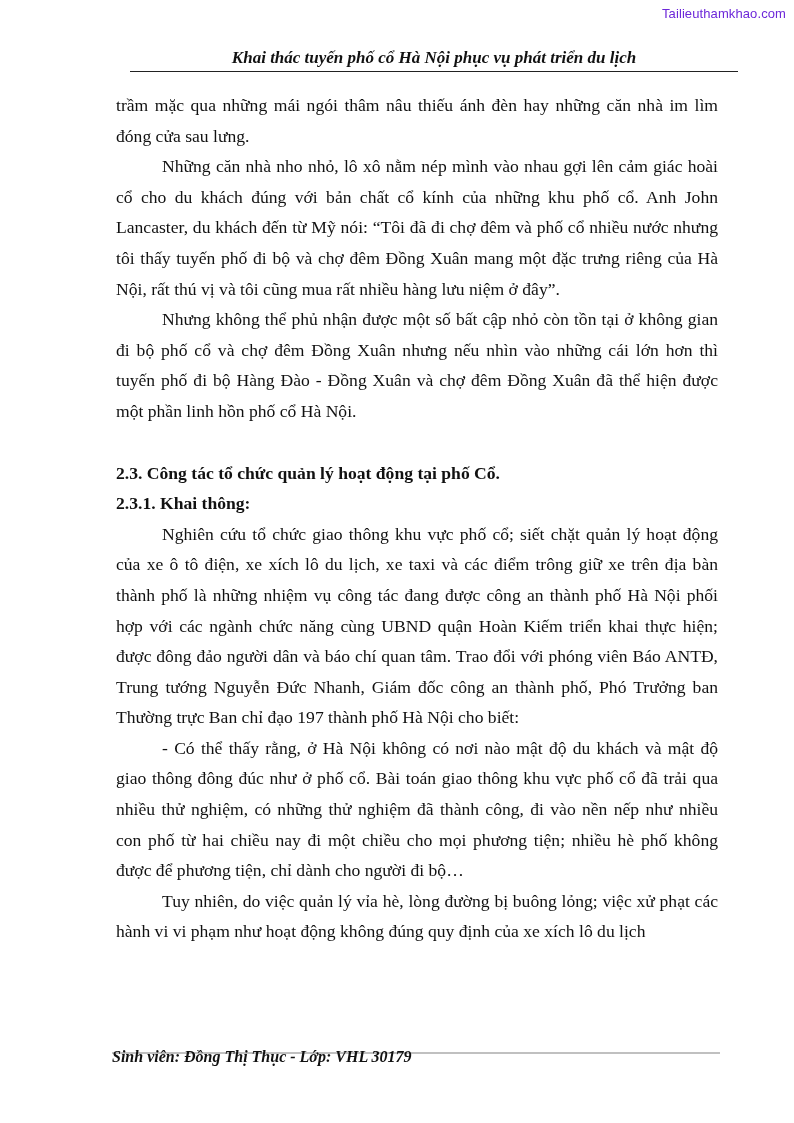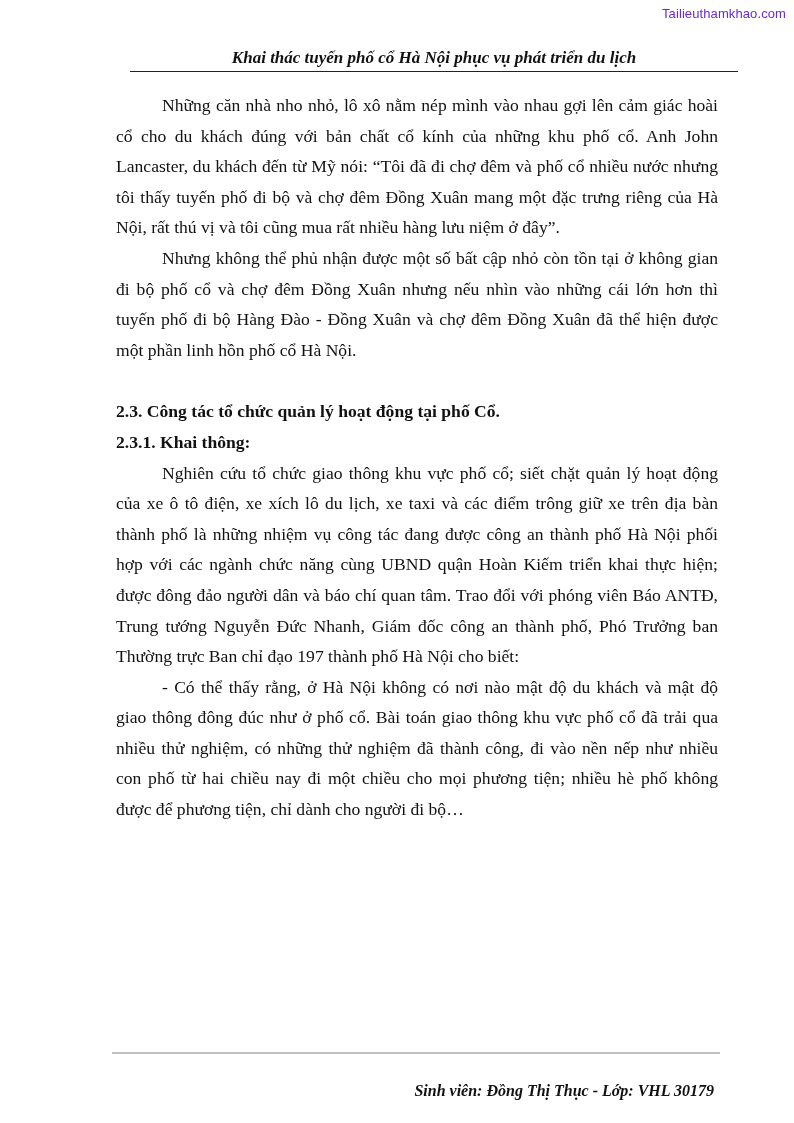--- a/index.html
+++ b/index.html
@@ -10,38 +10,40 @@
   .header { position: absolute; top: 48px; left: 130px; width: 608px; text-align: center;
             font-family: "Liberation Serif", "DejaVu Serif", serif; font-style: italic; font-weight: bold;
             font-size: 17px; padding-bottom: 3px; border-bottom: 1.5px solid #222; }
   .content { position: absolute; top: 90px; left: 116px; width: 602px; font-size: 17.6px; line-height: 30.6px;
              text-align: justify; }
   .content p { margin: 0; }
   .indent { text-indent: 46px; }
   .gap { height: 31px; }
   .h { font-weight: bold; }
   .footer-line { position: absolute; top: 1052px; left: 112px; width: 608px; border-top: 2.5px solid #c0c0c0; }
-  .footer { position: absolute; top: 1082px; left: 112px; width: 608px; display: flex; justify-content: flex-end;
+  .footer { position: absolute; top: 1048px; left: 112px; width: 608px; display: flex; justify-content: flex-start;
             font-family: "Liberation Serif", "DejaVu Serif", serif; font-style: italic; font-weight: bold; font-size: 16px; }
   .pg { padding-right: 6px; }
 </style>
 </head>
 <body>
 
 <div class="watermark">Tailieuthamkhao.com</div>
 
 <div class="header">Khai thác tuyến phố cổ Hà Nội phục vụ phát triển du lịch</div>
 
 <div class="content">
+  <p>trầm mặc qua những mái ngói thâm nâu thiếu ánh đèn hay những căn nhà im lìm đóng cửa sau lưng.</p>
   <p class="indent">Những căn nhà nho nhỏ, lô xô nằm nép mình vào nhau gợi lên cảm giác hoài cổ cho du khách đúng với bản chất cổ kính của những khu phố cổ. Anh John Lancaster, du khách đến từ Mỹ nói: “Tôi đã đi chợ đêm và phố cổ nhiều nước nhưng tôi thấy tuyến phố đi bộ và chợ đêm Đồng Xuân mang một đặc trưng riêng của Hà Nội, rất thú vị và tôi cũng mua rất nhiều hàng lưu niệm ở đây”.</p>
   <p class="indent">Nhưng không thể phủ nhận được một số bất cập nhỏ còn tồn tại ở không gian đi bộ phố cổ và chợ đêm Đồng Xuân nhưng nếu nhìn vào những cái lớn hơn thì tuyến phố đi bộ Hàng Đào - Đồng Xuân và chợ đêm Đồng Xuân đã thể hiện được một phần linh hồn phố cổ Hà Nội.</p>
   <div class="gap"></div>
   <p class="h">2.3. Công tác tổ chức quản lý hoạt động tại phố Cổ.</p>
   <p class="h">2.3.1. Khai thông:</p>
   <p class="indent">Nghiên cứu tổ chức giao thông khu vực phố cổ; siết chặt quản lý hoạt động của xe ô tô điện, xe xích lô du lịch, xe taxi và các điểm trông giữ xe trên địa bàn thành phố là những nhiệm vụ công tác đang được công an thành phố Hà Nội phối hợp với các ngành chức năng cùng UBND quận Hoàn Kiếm triển khai thực hiện; được đông đảo người dân và báo chí quan tâm. Trao đổi với phóng viên Báo ANTĐ, Trung tướng Nguyễn Đức Nhanh, Giám đốc công an thành phố, Phó Trưởng ban Thường trực Ban chỉ đạo 197 thành phố Hà Nội cho biết:</p>
   <p class="indent">- Có thể thấy rằng, ở Hà Nội không có nơi nào mật độ du khách và mật độ giao thông đông đúc như ở phố cổ. Bài toán giao thông khu vực phố cổ đã trải qua nhiều thử nghiệm, có những thử nghiệm đã thành công, đi vào nền nếp như nhiều con phố từ hai chiều nay đi một chiều cho mọi phương tiện; nhiều hè phố không được để phương tiện, chỉ dành cho người đi bộ…</p>
+  <p class="indent">Tuy nhiên, do việc quản lý vỉa hè, lòng đường bị buông lỏng; việc xử phạt các hành vi vi phạm như hoạt động không đúng quy định của xe xích lô du lịch</p>
 </div>
 
 <div class="footer-line"></div>
 <div class="footer">
   <span>Sinh viên: Đồng Thị Thục - Lớp: VHL 301</span>
   <span class="pg">79</span>
 </div>
 
 </body></html>

